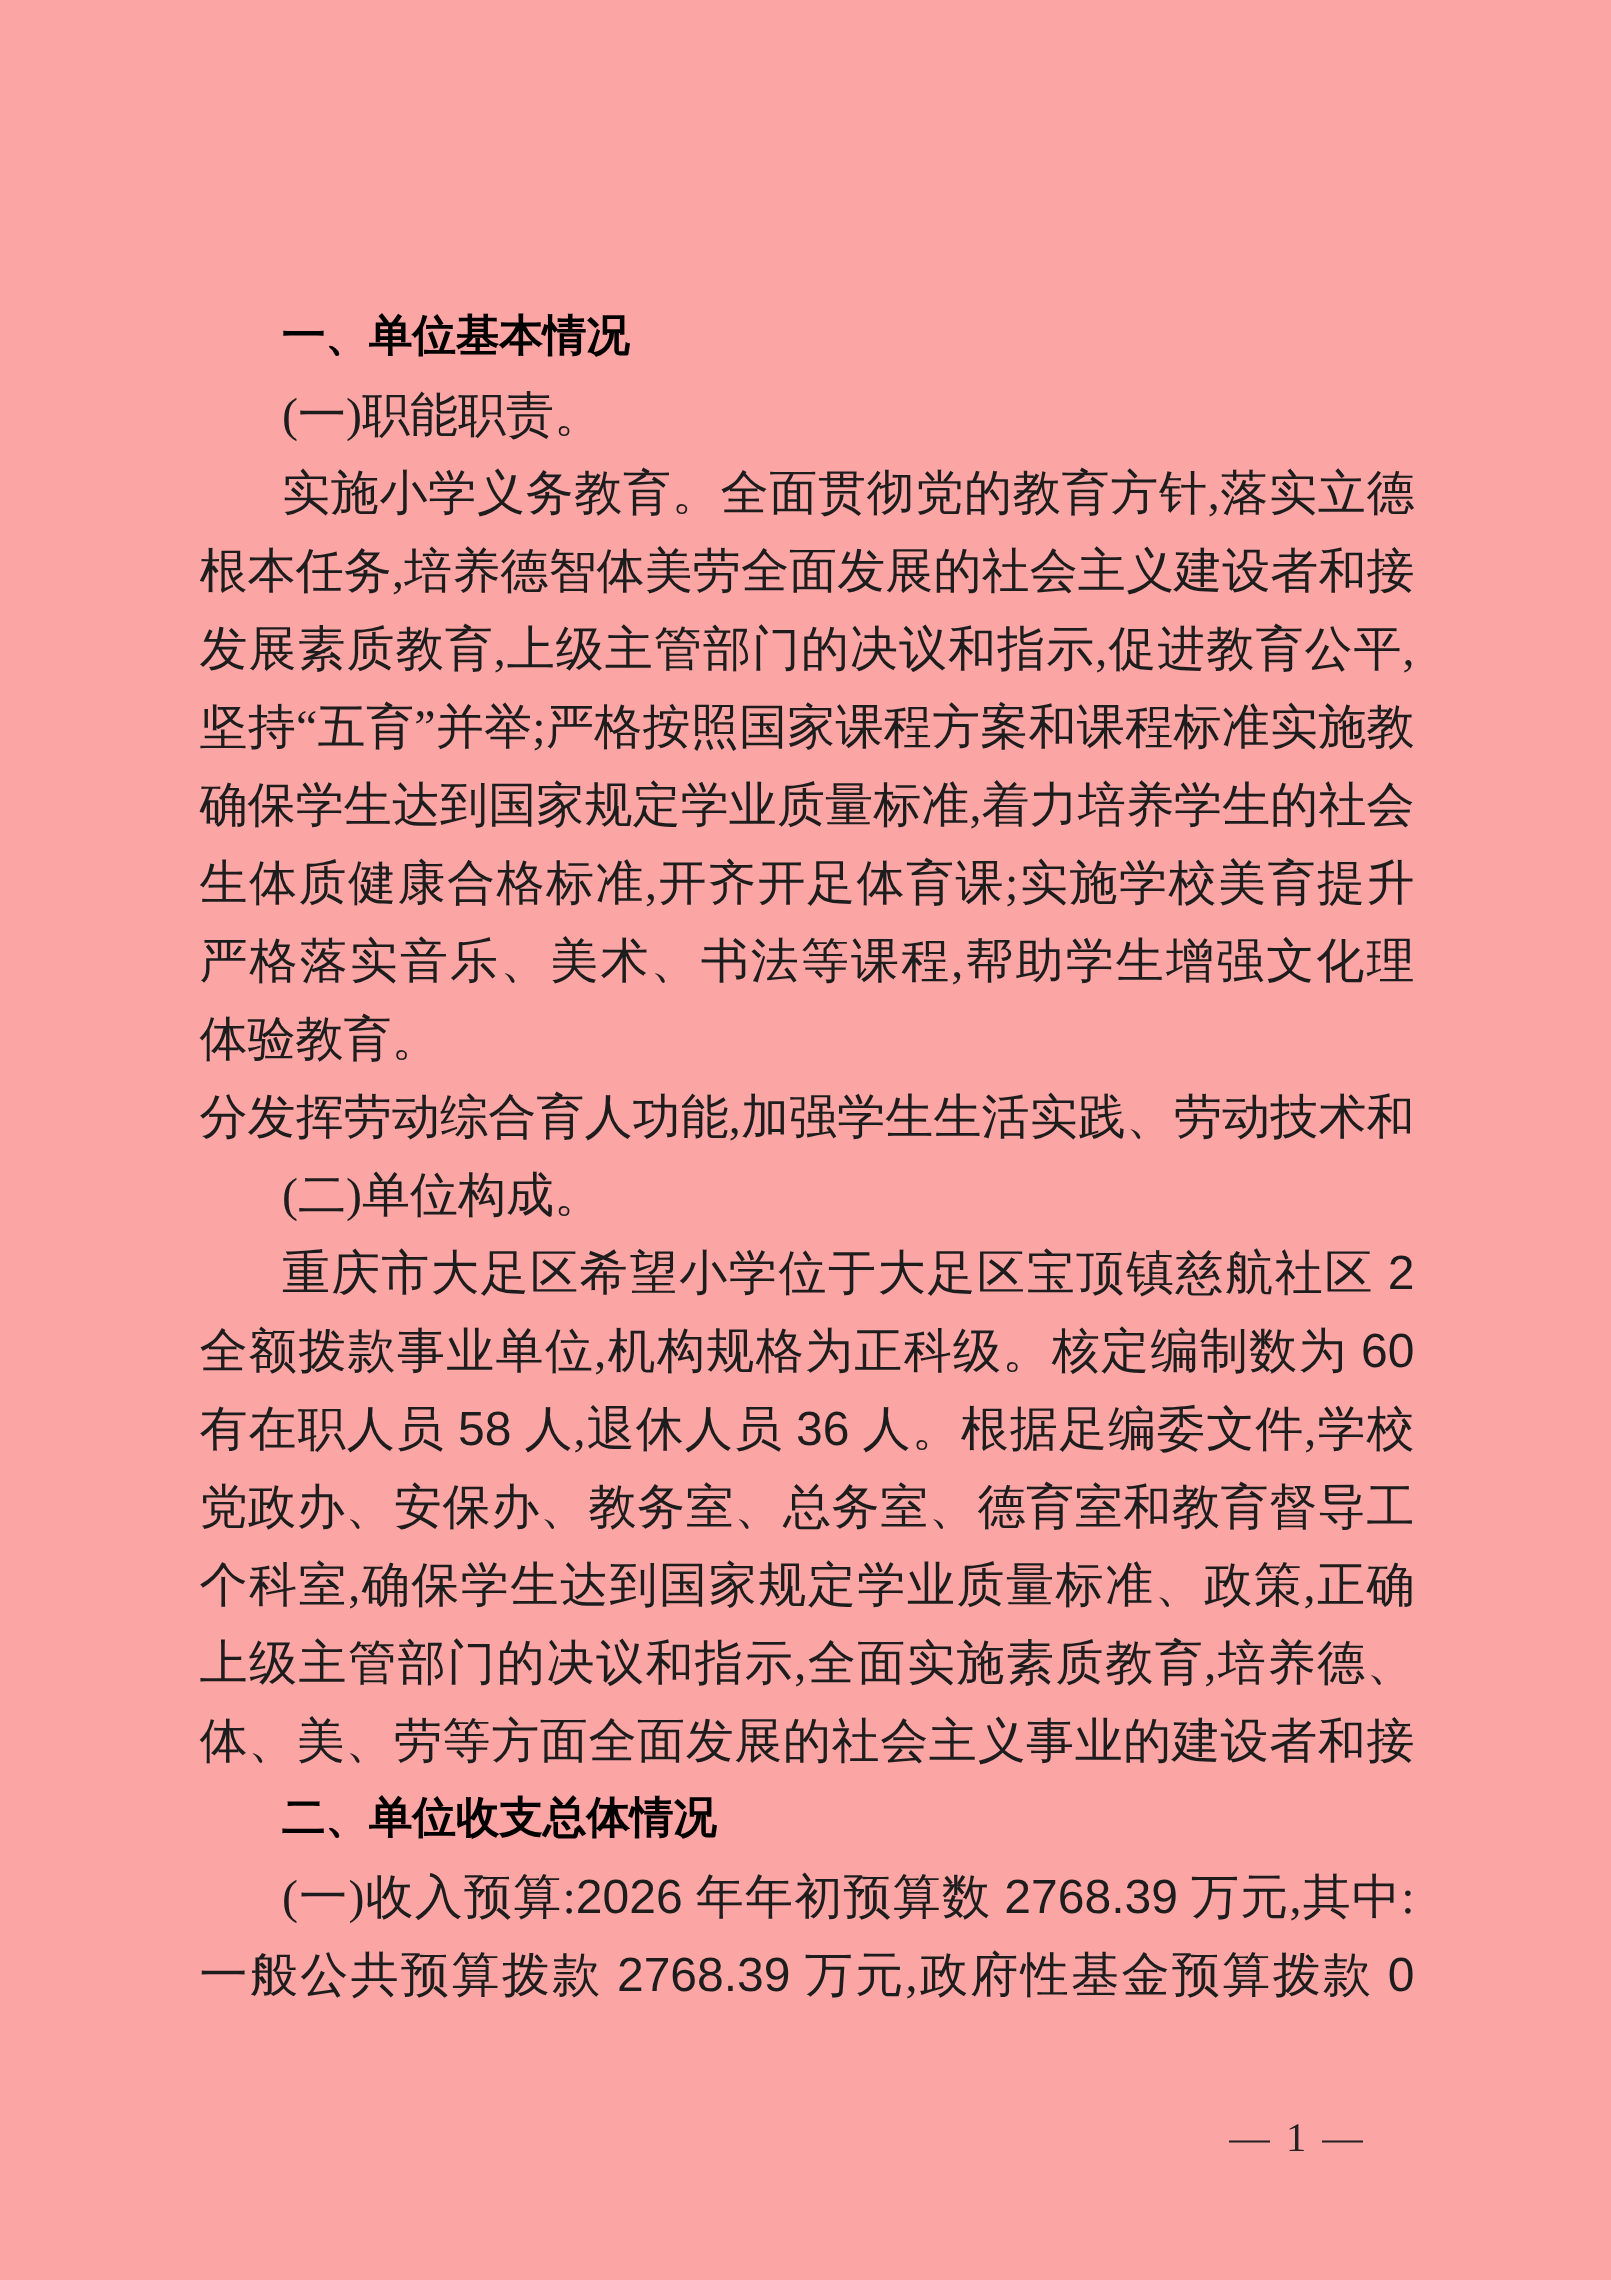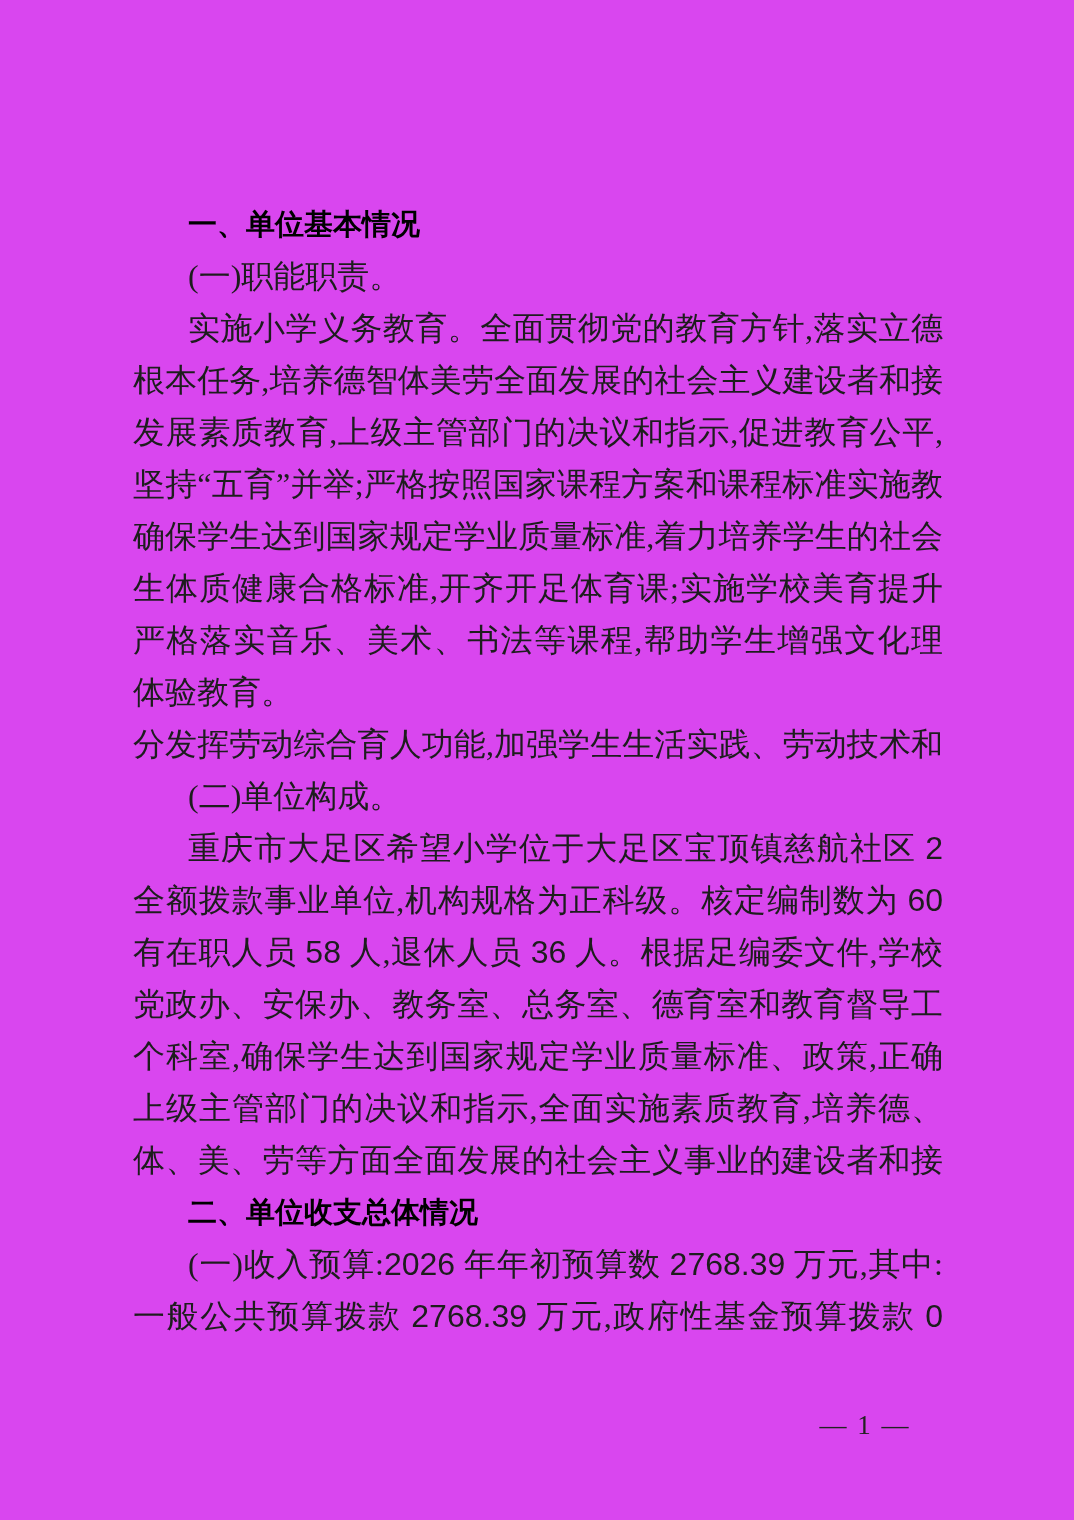--- a/index.html
+++ b/index.html
@@ -9,21 +9,21 @@
   body {
     width: 1074px;
     height: 1520px;
     position: relative;
     background: #ffffff;
     overflow: hidden;
   }
   .page {
     position: absolute;
     inset: 0;
-    background: #d946ef;
+    background: #fca5a5;
   }
   .doc-body {
     position: absolute;
     left: 133px;
     top: 198px;
     width: 810px;
   }
   .line {
     height: 52px;
     line-height: 52px;

